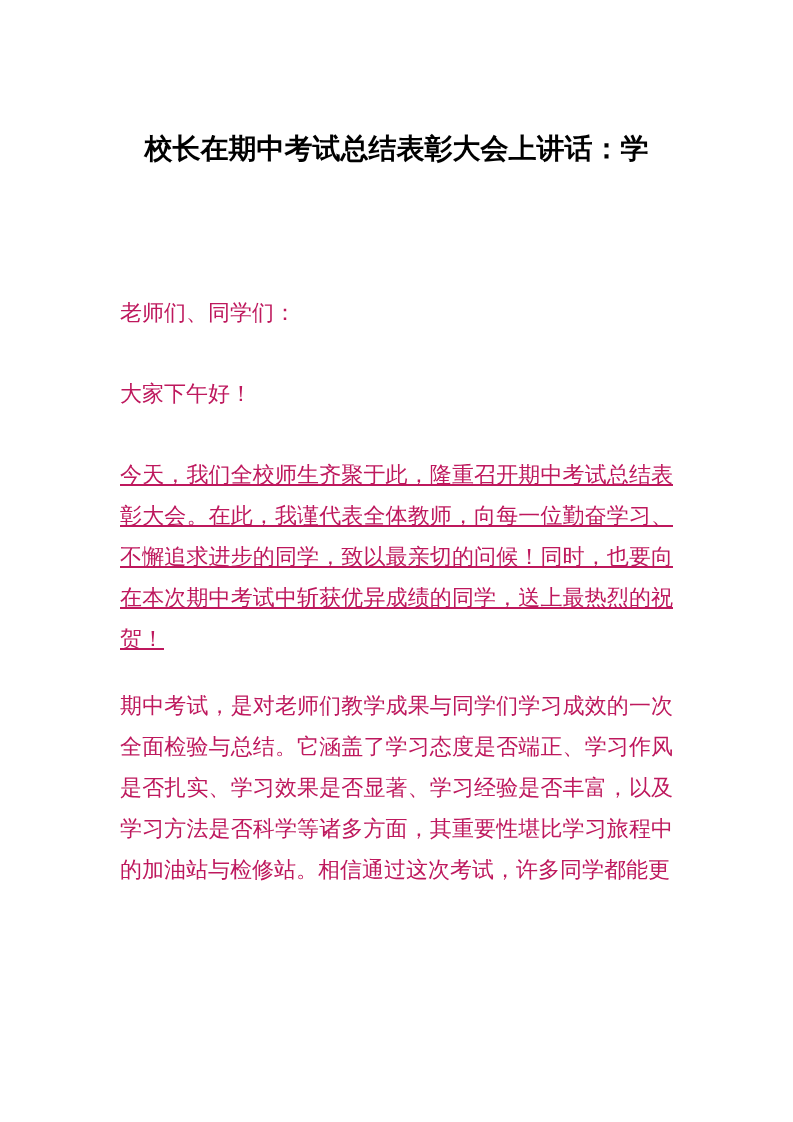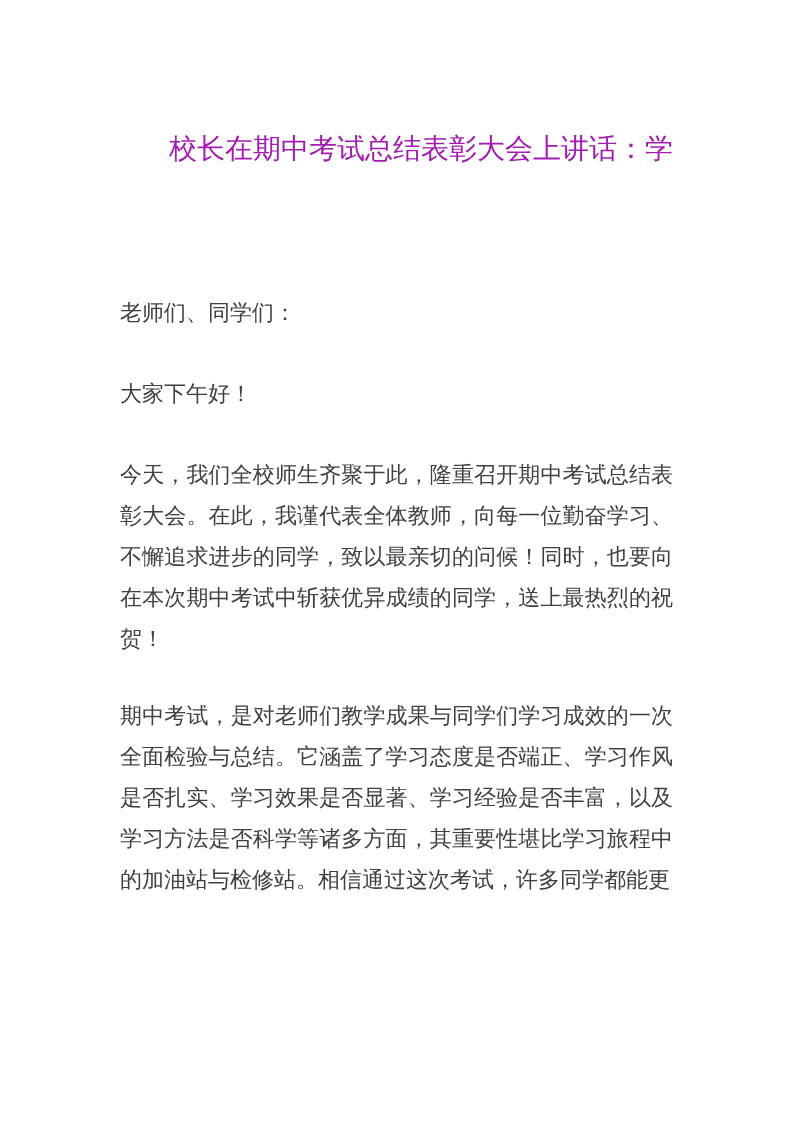--- a/index.html
+++ b/index.html
@@ -17,43 +17,44 @@
     font-family: "DejaVu Sans", "Liberation Sans", sans-serif;
   }
   .content {
     margin: 0 120px;
     width: 553px;
   }
   .doc-title {
     margin: 0;
     padding-top: 101px;
     font-size: 28px;
-    font-weight: normal;
-    text-align: right;
-    color: #a21caf;
+    font-weight: bold;
+    text-align: center;
+    color: #000000;
   }
   .title-line {
     display: block;
     line-height: 95px;
     white-space: nowrap;
   }
   .para {
     font-size: 22px;
     line-height: 41px;
     margin: 0 0 40px 0;
     text-align: justify;
     text-justify: inter-ideograph;
     word-break: break-all;
-    color: #404040;
+    color: #be185d;
   }
   .para.first {
     margin-top: 96px;
   }
   .para.mb-lg {
-    margin-bottom: 36px;
+    margin-bottom: 26px;
+    text-decoration: underline;
   }
   .para.last {
     margin-bottom: 15px;
   }
 </style>
 </head>
 <body>
 
 <div class="page">
   <div class="content">

